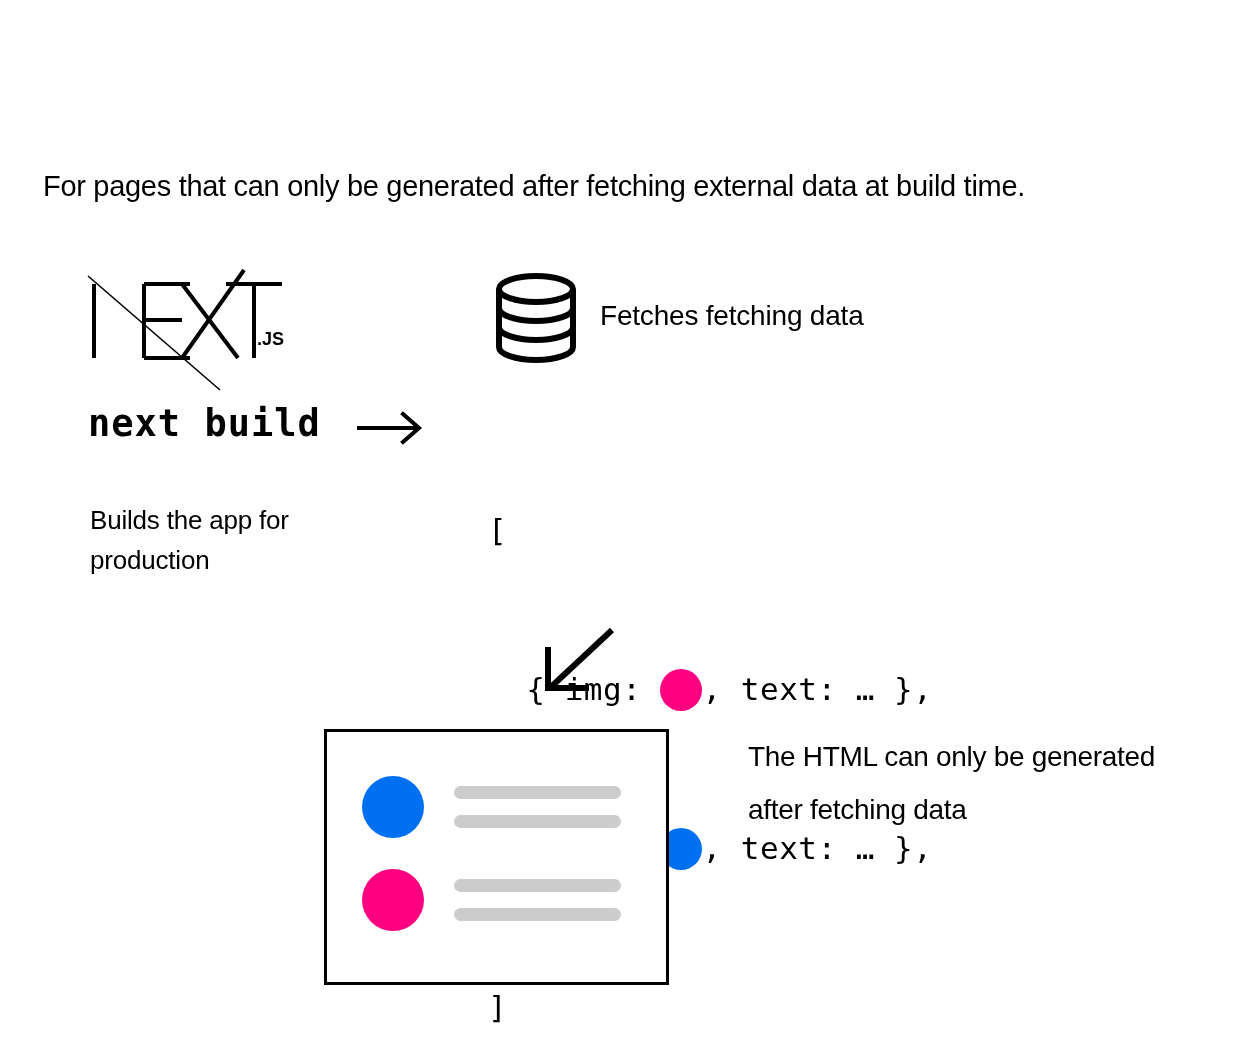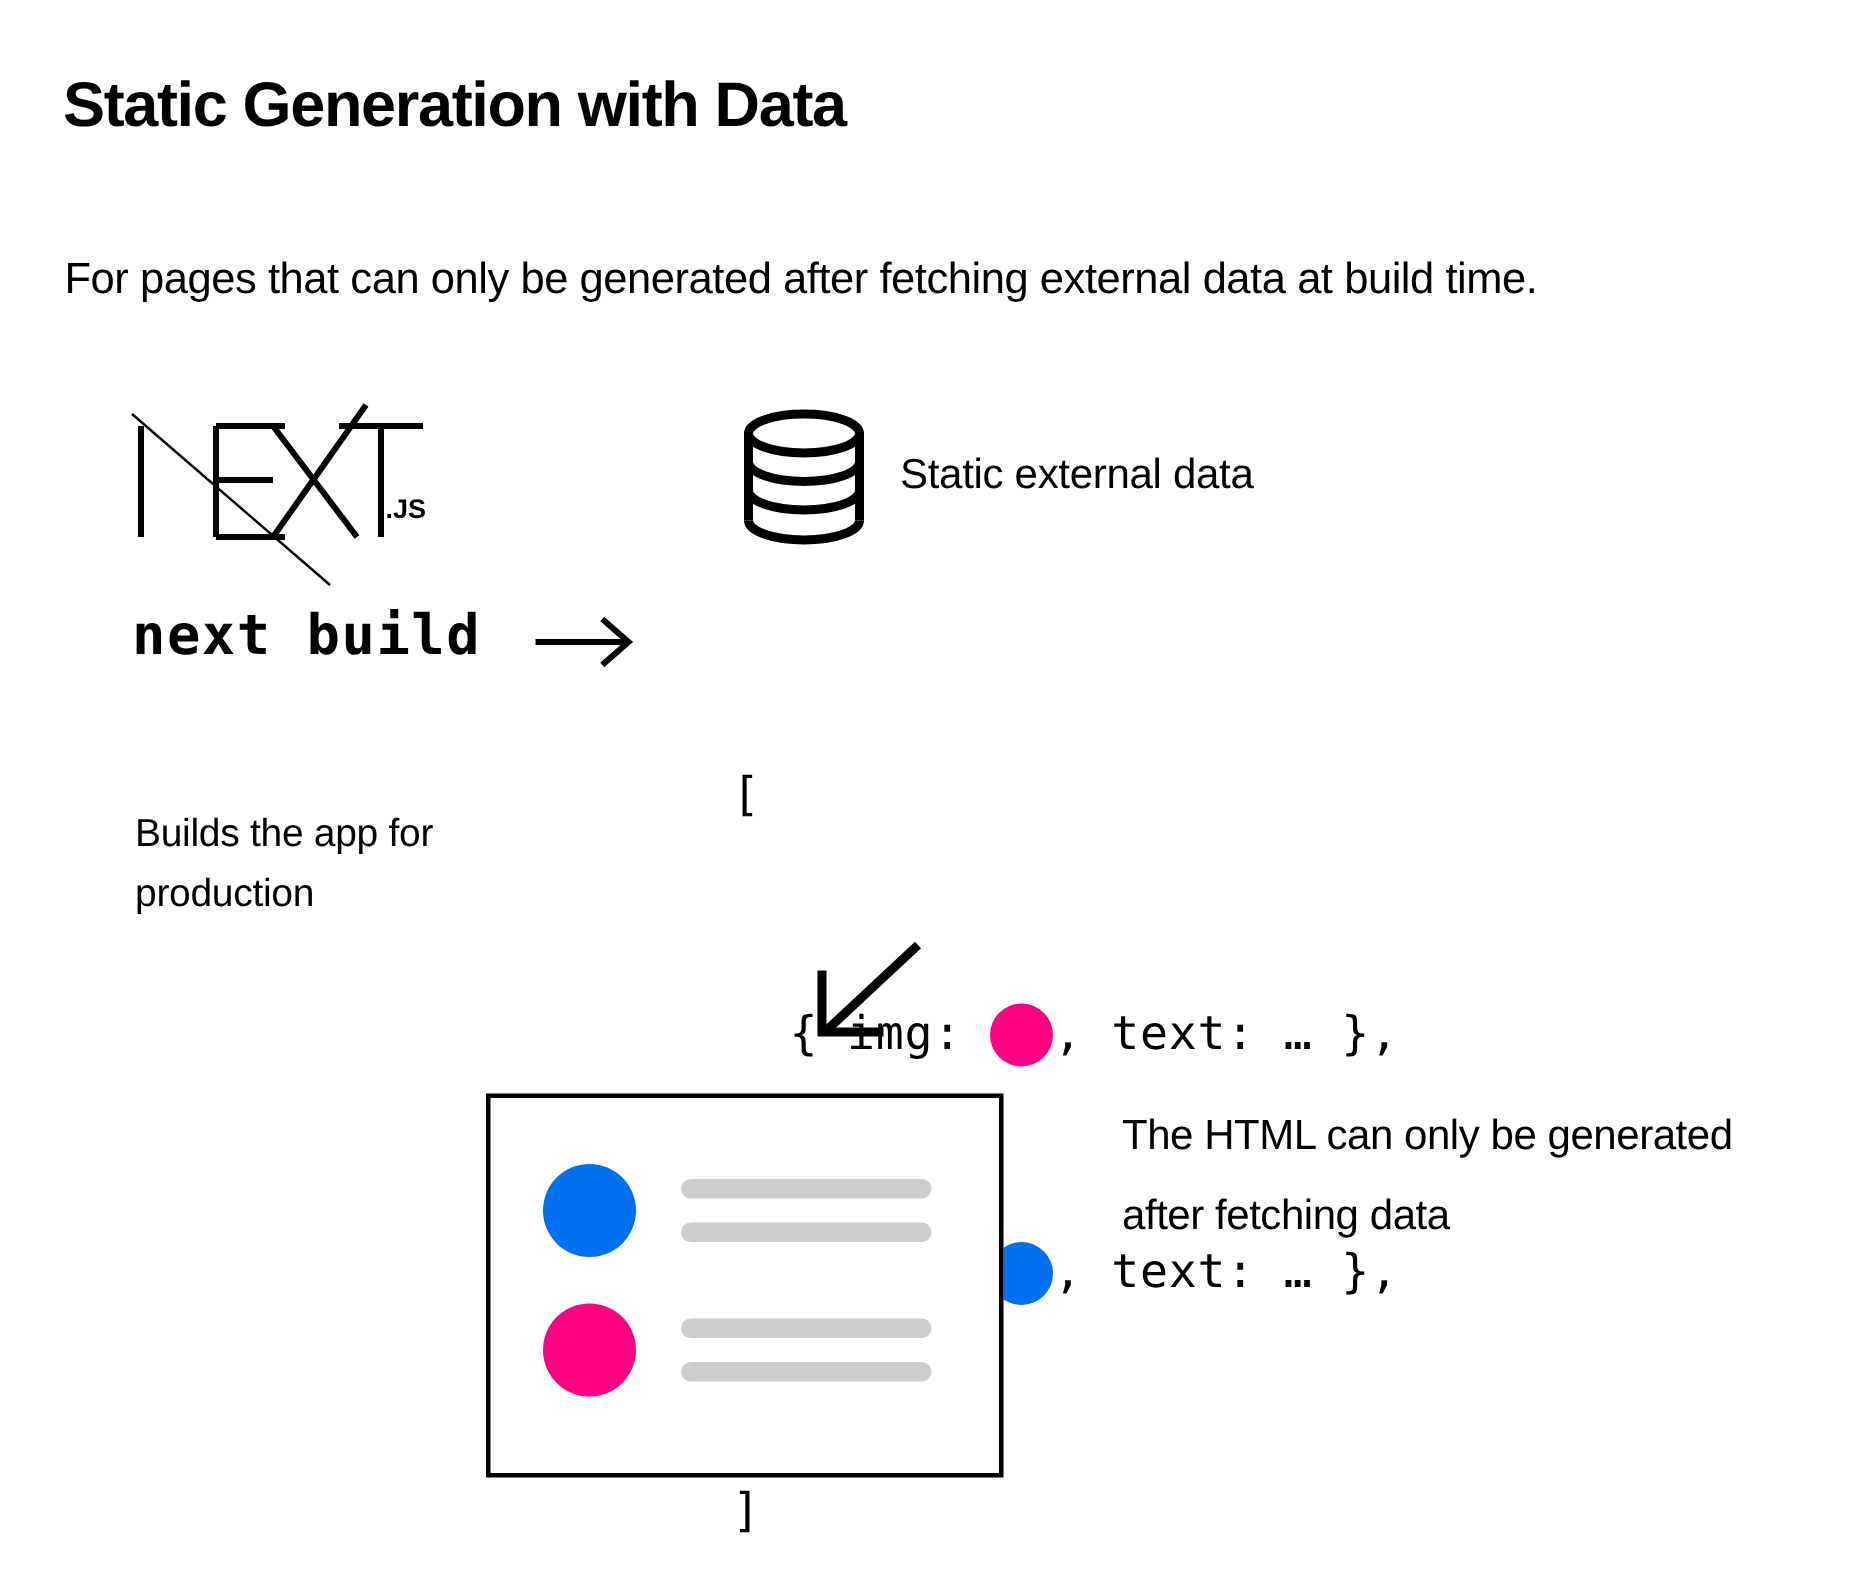--- a/index.html
+++ b/index.html
@@ -91,21 +91,20 @@
 
   #build-description {
     position: absolute;
     left: 90px;
     top: 500px;
     width: 300px;
     font-size: 26px;
     font-weight: 400;
     line-height: 1.55;
     letter-spacing: -0.2px;
-    margin-top: 35px;
   }
 
   
   #database-icon {
     position: absolute;
     left: 494px;
     top: 272px;
     width: 84px;
     height: 92px;
   }
@@ -199,21 +198,20 @@
     font-weight: 400;
     line-height: 1.9;
     letter-spacing: -0.3px;
   }
 </style>
 </head>
 <body>
 
 <div class="canvas">
 
-  <div id="page-title">Static Generation with Data</div>
 
   <div id="page-subtitle">For pages that can only be generated after fetching external data at build time.</div>
 
   <div id="nextjs-logo">
     <svg viewBox="0 0 210 128" xmlns="http://www.w3.org/2000/svg">
 
       <line x1="8" y1="22" x2="8" y2="96" stroke="#000" stroke-width="4"></line>
 
       <line x1="2" y1="14" x2="134" y2="128" stroke="#000" stroke-width="1.6"></line>
 
@@ -245,21 +243,21 @@
     <svg width="84" height="92" viewBox="0 0 84 92" xmlns="http://www.w3.org/2000/svg">
       <ellipse cx="42" cy="17" rx="37" ry="13" fill="none" stroke="#000" stroke-width="6"></ellipse>
       <path d="M5 17 L5 75" fill="none" stroke="#000" stroke-width="6"></path>
       <path d="M79 17 L79 75" fill="none" stroke="#000" stroke-width="6"></path>
       <path d="M5 75 a37 13 0 0 0 74 0" fill="none" stroke="#000" stroke-width="6"></path>
       <path d="M5 36 a37 13 0 0 0 74 0" fill="none" stroke="#000" stroke-width="6"></path>
       <path d="M5 55 a37 13 0 0 0 74 0" fill="none" stroke="#000" stroke-width="6"></path>
     </svg>
   </div>
 
-  <div id="fetch-label">Static external data</div>
+  <div id="fetch-label">Fetches fetching data</div>
 
   <div id="data-code-block">
     <div class="code-line">
       <span>[</span>
     </div>
     <div class="code-line">
       <span>  { img: </span>
       <span class="code-dot" id="code-dot-1" style="background: rgb(255, 0, 128);"></span>
       <span>, text: … },</span>
     </div>

